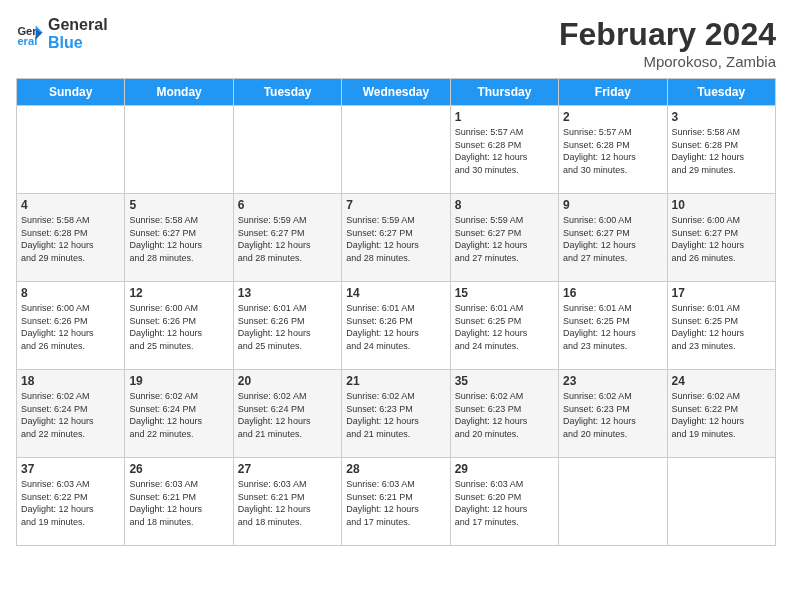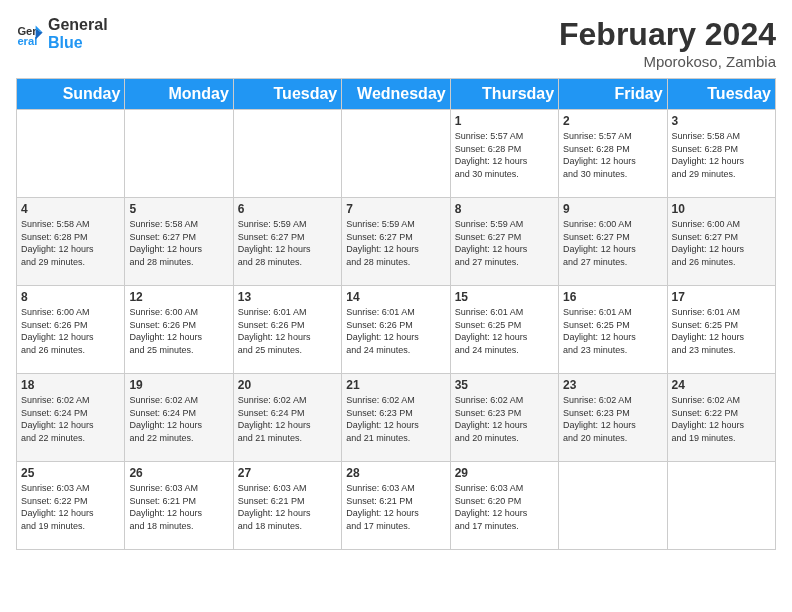--- a/index.html
+++ b/index.html
@@ -39,24 +39,24 @@
       color: #555;
     }
     .calendar {
       width: 100%;
       border-collapse: collapse;
       table-layout: fixed;
     }
     .calendar th {
       background: #2196F3;
       color: #fff;
-      font-size: 16px;
+      font-size: 12px;
       font-weight: bold;
       padding: 6px 4px;
-      text-align: right;
+      text-align: center;
       border: 1px solid #ccc;
     }
     .calendar td {
       border: 1px solid #ccc;
       vertical-align: top;
       padding: 4px;
       font-size: 9.5px;
       color: #333;
       height: 88px;
       background: #fff;
@@ -289,21 +289,21 @@
         <td>
           <span class="day-num">24</span>
           <div class="cell-text" style="white-space: pre-line;">Sunrise: 6:02 AM
 Sunset: 6:22 PM
 Daylight: 12 hours
 and 19 minutes.</div>
         </td>
       </tr>
       <tr>
         <td>
-          <span class="day-num">25</span>
+          <span class="day-num">37</span>
           <div class="cell-text" style="white-space: pre-line;">Sunrise: 6:03 AM
 Sunset: 6:22 PM
 Daylight: 12 hours
 and 19 minutes.</div>
         </td>
         <td>
           <span class="day-num">26</span>
           <div class="cell-text" style="white-space: pre-line;">Sunrise: 6:03 AM
 Sunset: 6:21 PM
 Daylight: 12 hours

